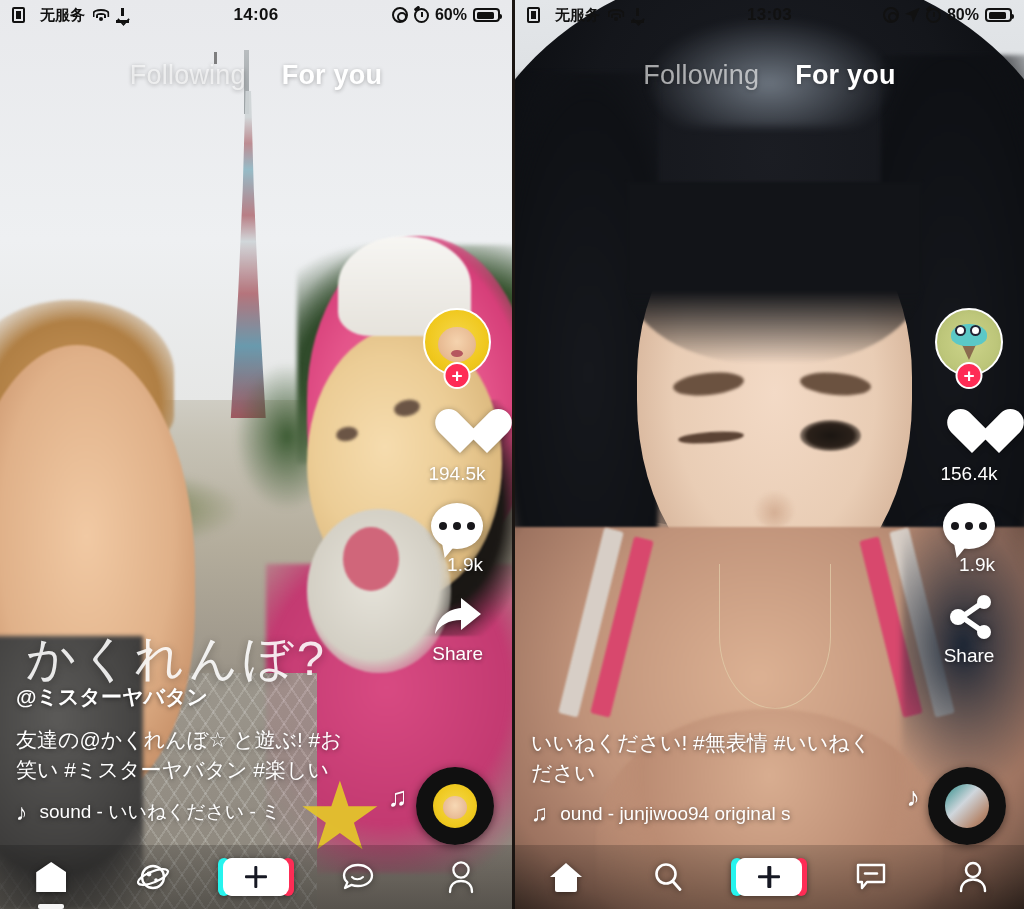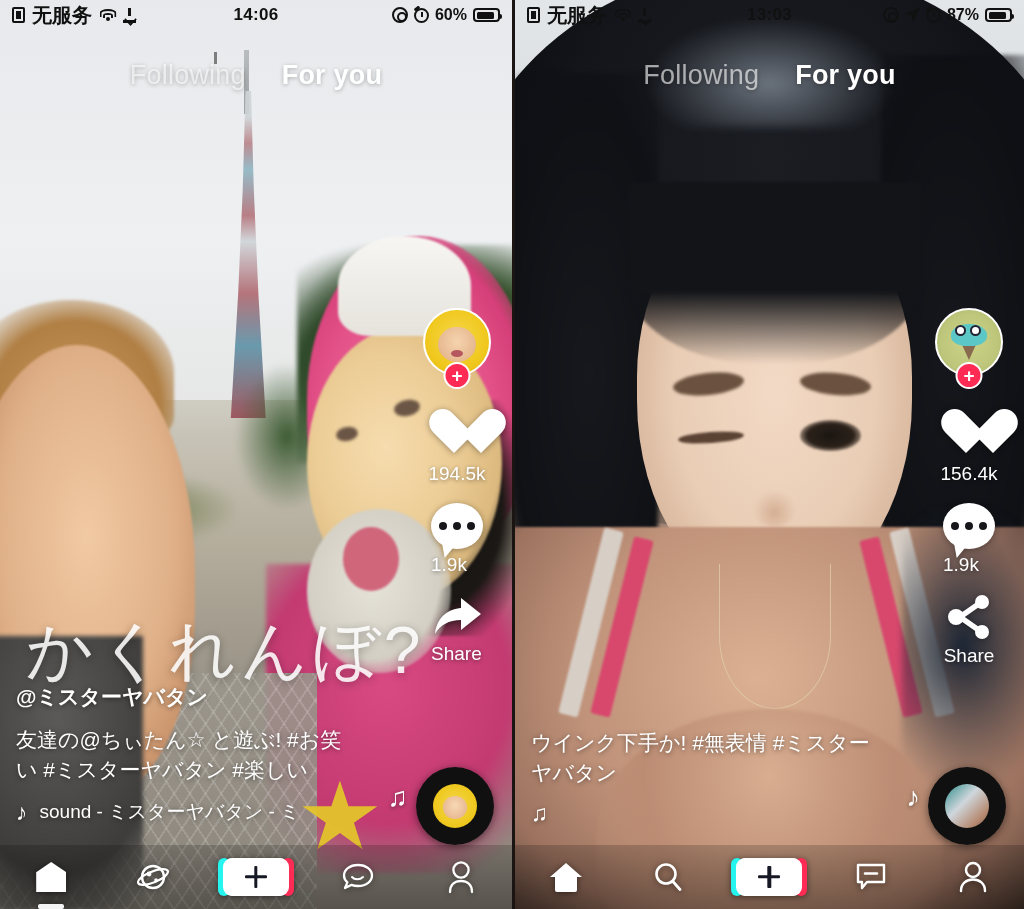--- a/index.html
+++ b/index.html
@@ -116,21 +116,21 @@
   
   .statusbar { position:absolute; top:0; left:0; right:0; height:30px; display:flex; align-items:center;
                padding:0 12px; font-size:16px; font-weight:bold; color:#111; z-index:30; }
   .sb-left { display:flex; align-items:center; gap:7px; }
   .sb-right { display:flex; align-items:center; gap:6px; margin-left:auto; }
   .sb-time { position:absolute; left:0; right:0; text-align:center; font-size:17px; font-weight:bold;
              letter-spacing:.3px; pointer-events:none; }
   .sim { width:13px; height:16px; border:2px solid #111; border-radius:2px; position:relative; }
   .sim:after { content:""; position:absolute; left:2px; top:2px; width:5px; height:5px; background:#111; }
   .sim:before { content:""; position:absolute; left:2px; bottom:2px; width:5px; height:3px; background:#111; }
-  .carrier { font-size:20px; font-weight:bold; }
+  .carrier { font-size:15px; font-weight:bold;margin-left:8px; }
   .wifi { width:17px; height:13px; position:relative; }
   .wifi i { position:absolute; border:2px solid #111; border-bottom:none; border-radius:50% 50% 0 0;
             left:50%; transform:translateX(-50%); }
   .wifi i:nth-child(1){ width:17px; height:8px; top:0; }
   .wifi i:nth-child(2){ width:10px; height:5px; top:4px; }
   .wifi i:nth-child(3){ width:4px; height:4px; top:8px; border:none; background:#111; border-radius:50%; }
   .dl { width:13px; height:15px; position:relative; }
   .dl:before { content:""; position:absolute; left:5px; top:0; width:3px; height:8px; background:#111; }
   .dl:after { content:""; position:absolute; left:2px; top:6px; width:9px; height:9px;
               border-left:2.5px solid #111; border-bottom:2.5px solid #111; transform:rotate(-45deg) scale(.8); }
@@ -173,21 +173,21 @@
                     background:#8a6a4e; clip-path:polygon(50% 100%,8% 0,92% 0); }
   .av-right .scoop { position:absolute; left:22%; top:22%; width:56%; height:34%; border-radius:50% 50% 44% 44%;
                      background:#5bc8c7; }
   .av-right .e1,.av-right .e2 { position:absolute; width:11px; height:11px; border-radius:50%;
                                 background:#fff; border:2px solid #223; top:24%; }
   .av-right .e1 { left:28%; } .av-right .e2 { left:52%; }
   .plus-badge { position:absolute; left:50%; transform:translateX(-50%); bottom:-13px;
                 width:27px; height:27px; border-radius:50%; background:#fe2c55; border:2px solid #fff;
                 display:flex; align-items:center; justify-content:center; color:#fff; font-size:19px;
                 font-weight:bold; line-height:1; }
-  .act { display:flex; flex-direction:column; align-items:flex-start; margin-bottom:18px; }
+  .act { display:flex; flex-direction:column; align-items:flex-end; margin-bottom:18px; }
   .act-icon { filter:drop-shadow(0 1px 3px rgba(0,0,0,.35)); }
   .act-label { color:#fff; font-size:19px; margin-top:5px; text-shadow:0 1px 4px rgba(0,0,0,.45); }
   .heart { width:52px; height:48px; position:relative; }
   .heart:before,.heart:after { content:""; position:absolute; top:0; width:27px; height:43px;
                                background:#fff; border-radius:27px 27px 0 0; }
   .heart:before { left:26px; transform:rotate(-45deg); transform-origin:0 100%; }
   .heart:after  { left:26px; transform:rotate(45deg); transform-origin:100% 100%; }
   .bubble { width:52px; height:46px; background:#fff; border-radius:50%; position:relative; }
   .bubble:after { content:""; position:absolute; left:11px; bottom:-9px; width:15px; height:15px;
                   background:#fff; clip-path:polygon(0 0,100% 0,18% 100%); }
@@ -213,21 +213,21 @@
   .disc-l { background:radial-gradient(circle at 50% 48%,#f5d84c 0%,#efc91f 62%,#e0b60d 100%); }
   .disc-l .f { position:absolute; left:22%; top:28%; width:56%; height:52%; border-radius:50%;
                background:radial-gradient(ellipse at 50% 42%,#f7d8b4 0%,#e9bc96 66%,#d7a279 100%); }
   .disc-r { background:linear-gradient(135deg,#2f8d8a 0%,#cfd6dc 42%,#b68b72 78%,#8d5f4b 100%); }
   .notes { position:absolute; right:104px; bottom:96px; color:#fff; font-size:27px; z-index:24;
            text-shadow:0 1px 4px rgba(0,0,0,.5); }
 
   
   .overlay-text { position:absolute; left:26px; bottom:226px; z-index:23;
                   color:rgba(255,255,255,.88); text-shadow:0 2px 8px rgba(0,0,0,.3); pointer-events:none; }
-  .ot-jp { font-size:66px; line-height:1; letter-spacing:4px; white-space:nowrap; }
+  .ot-jp { font-size:49px; line-height:1; letter-spacing:4px; white-space:nowrap; }
   .ot-en { font-size:42px; line-height:1.1; margin-top:8px; letter-spacing:.5px; }
 
   
   .nav { position:absolute; left:0; right:0; bottom:0; height:64px; z-index:28;
          display:flex; align-items:center; justify-content:space-around;
          background:linear-gradient(180deg,rgba(0,0,0,.18),rgba(0,0,0,.38)); }
   .nav-item { width:62px; height:44px; display:flex; align-items:center; justify-content:center;
               filter:drop-shadow(0 1px 3px rgba(0,0,0,.5)); }
   .plus-btn { width:66px; height:38px; border-radius:10px; background:#fff; position:relative;
               display:flex; align-items:center; justify-content:center; }
@@ -337,24 +337,24 @@
       <div class="act">
         <svg class="act-icon share-arrow" viewBox="0 0 52 44">
           <path d="M4 40 C6 22 18 15 30 14 L30 4 L50 20 L30 36 L30 26 C18 26 9 31 4 40 Z" fill="#fff"></path>
         </svg>
         <div class="act-label">Share</div>
       </div>
     </div>
 
     <div class="caption">
       <div class="cap-user">@ミスターヤバタン</div>
-      <div class="cap-text">友達の@ちぃたん☆ と遊ぶ! #お笑い #ミスターヤバタン #楽しい</div>
+      <div class="cap-text">友達の@かくれんぼ☆ と遊ぶ! #お笑い #ミスターヤバタン #楽しい</div>
       <div class="cap-music">
         <span class="note-ico">♪</span>
-        <span>sound - ミスターヤバタン - ミ</span>
+        <span>sound - いいねください - ミ</span>
       </div>
     </div>
 
     <div class="notes">♫</div>
     <div class="disc">
       <div class="disc-inner disc-l">
         <span class="f"></span>
       </div>
     </div>
 
@@ -427,21 +427,21 @@
           </span>
         <span class="dl">
             <b class="dl-bar"></b>
           </span>
       </div>
       <div class="sb-time">13:03</div>
       <div class="sb-right">
         <span class="eyeicon"></span>
         <span class="loc"></span>
         <span class="alarm"></span>
-        <span class="batt-pct">87%</span>
+        <span class="batt-pct">80%</span>
         <span class="batt">
             <i style="width:87%"></i>
           </span>
       </div>
     </div>
 
     <div class="tab-caret" style="opacity:0"></div>
     <div class="tabs">
       <div class="tab inactive">Following</div>
       <div class="tab active">For you</div>
@@ -479,23 +479,24 @@
           </g>
           <circle cx="12" cy="23" r="8" fill="#fff"></circle>
           <circle cx="38" cy="8" r="7" fill="#fff"></circle>
           <circle cx="38" cy="38" r="7" fill="#fff"></circle>
         </svg>
         <div class="act-label">Share</div>
       </div>
     </div>
 
     <div class="caption">
-      <div class="cap-text">ウインク下手か! #無表情 #ミスターヤバタン</div>
+      <div class="cap-text">いいねください! #無表情 #いいねください</div>
       <div class="cap-music">
         <span class="note-ico">♫</span>
+        <span>ound - junjiwoo94   original s</span>
       </div>
     </div>
 
     <div class="notes">♪</div>
     <div class="disc">
       <div class="disc-inner disc-r"></div>
     </div>
 
     <div class="nav">
       <div class="nav-item">

